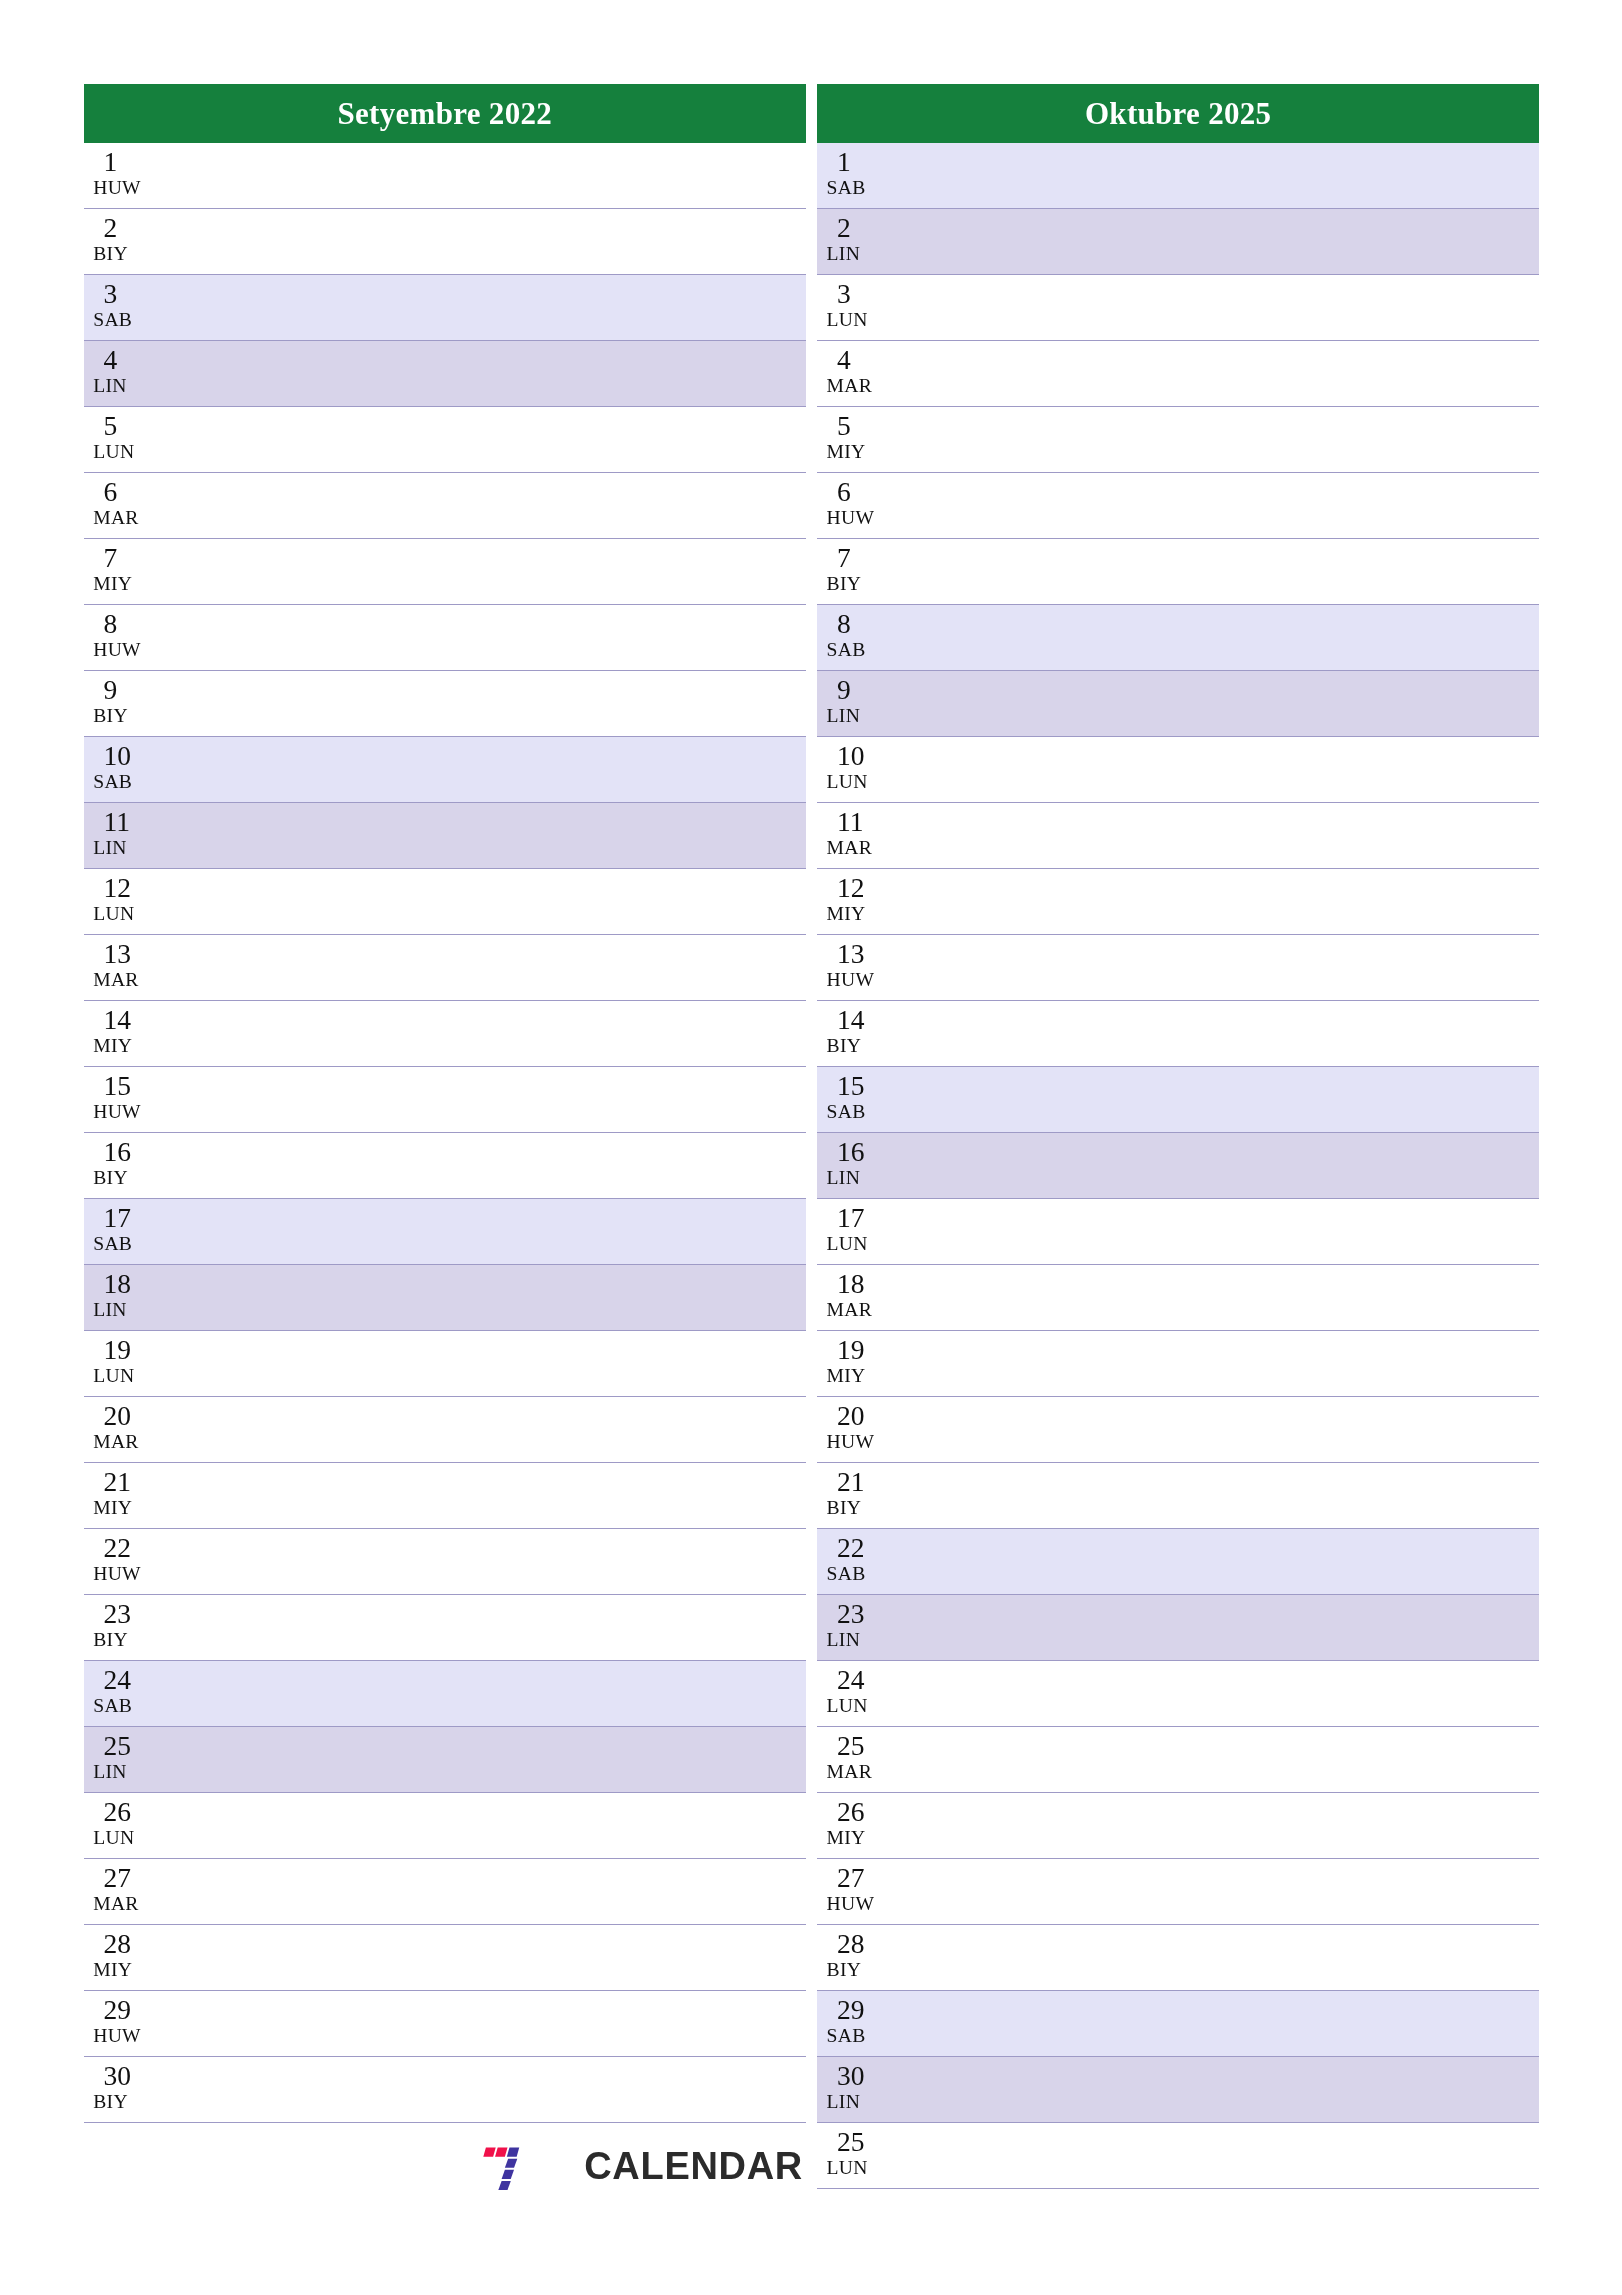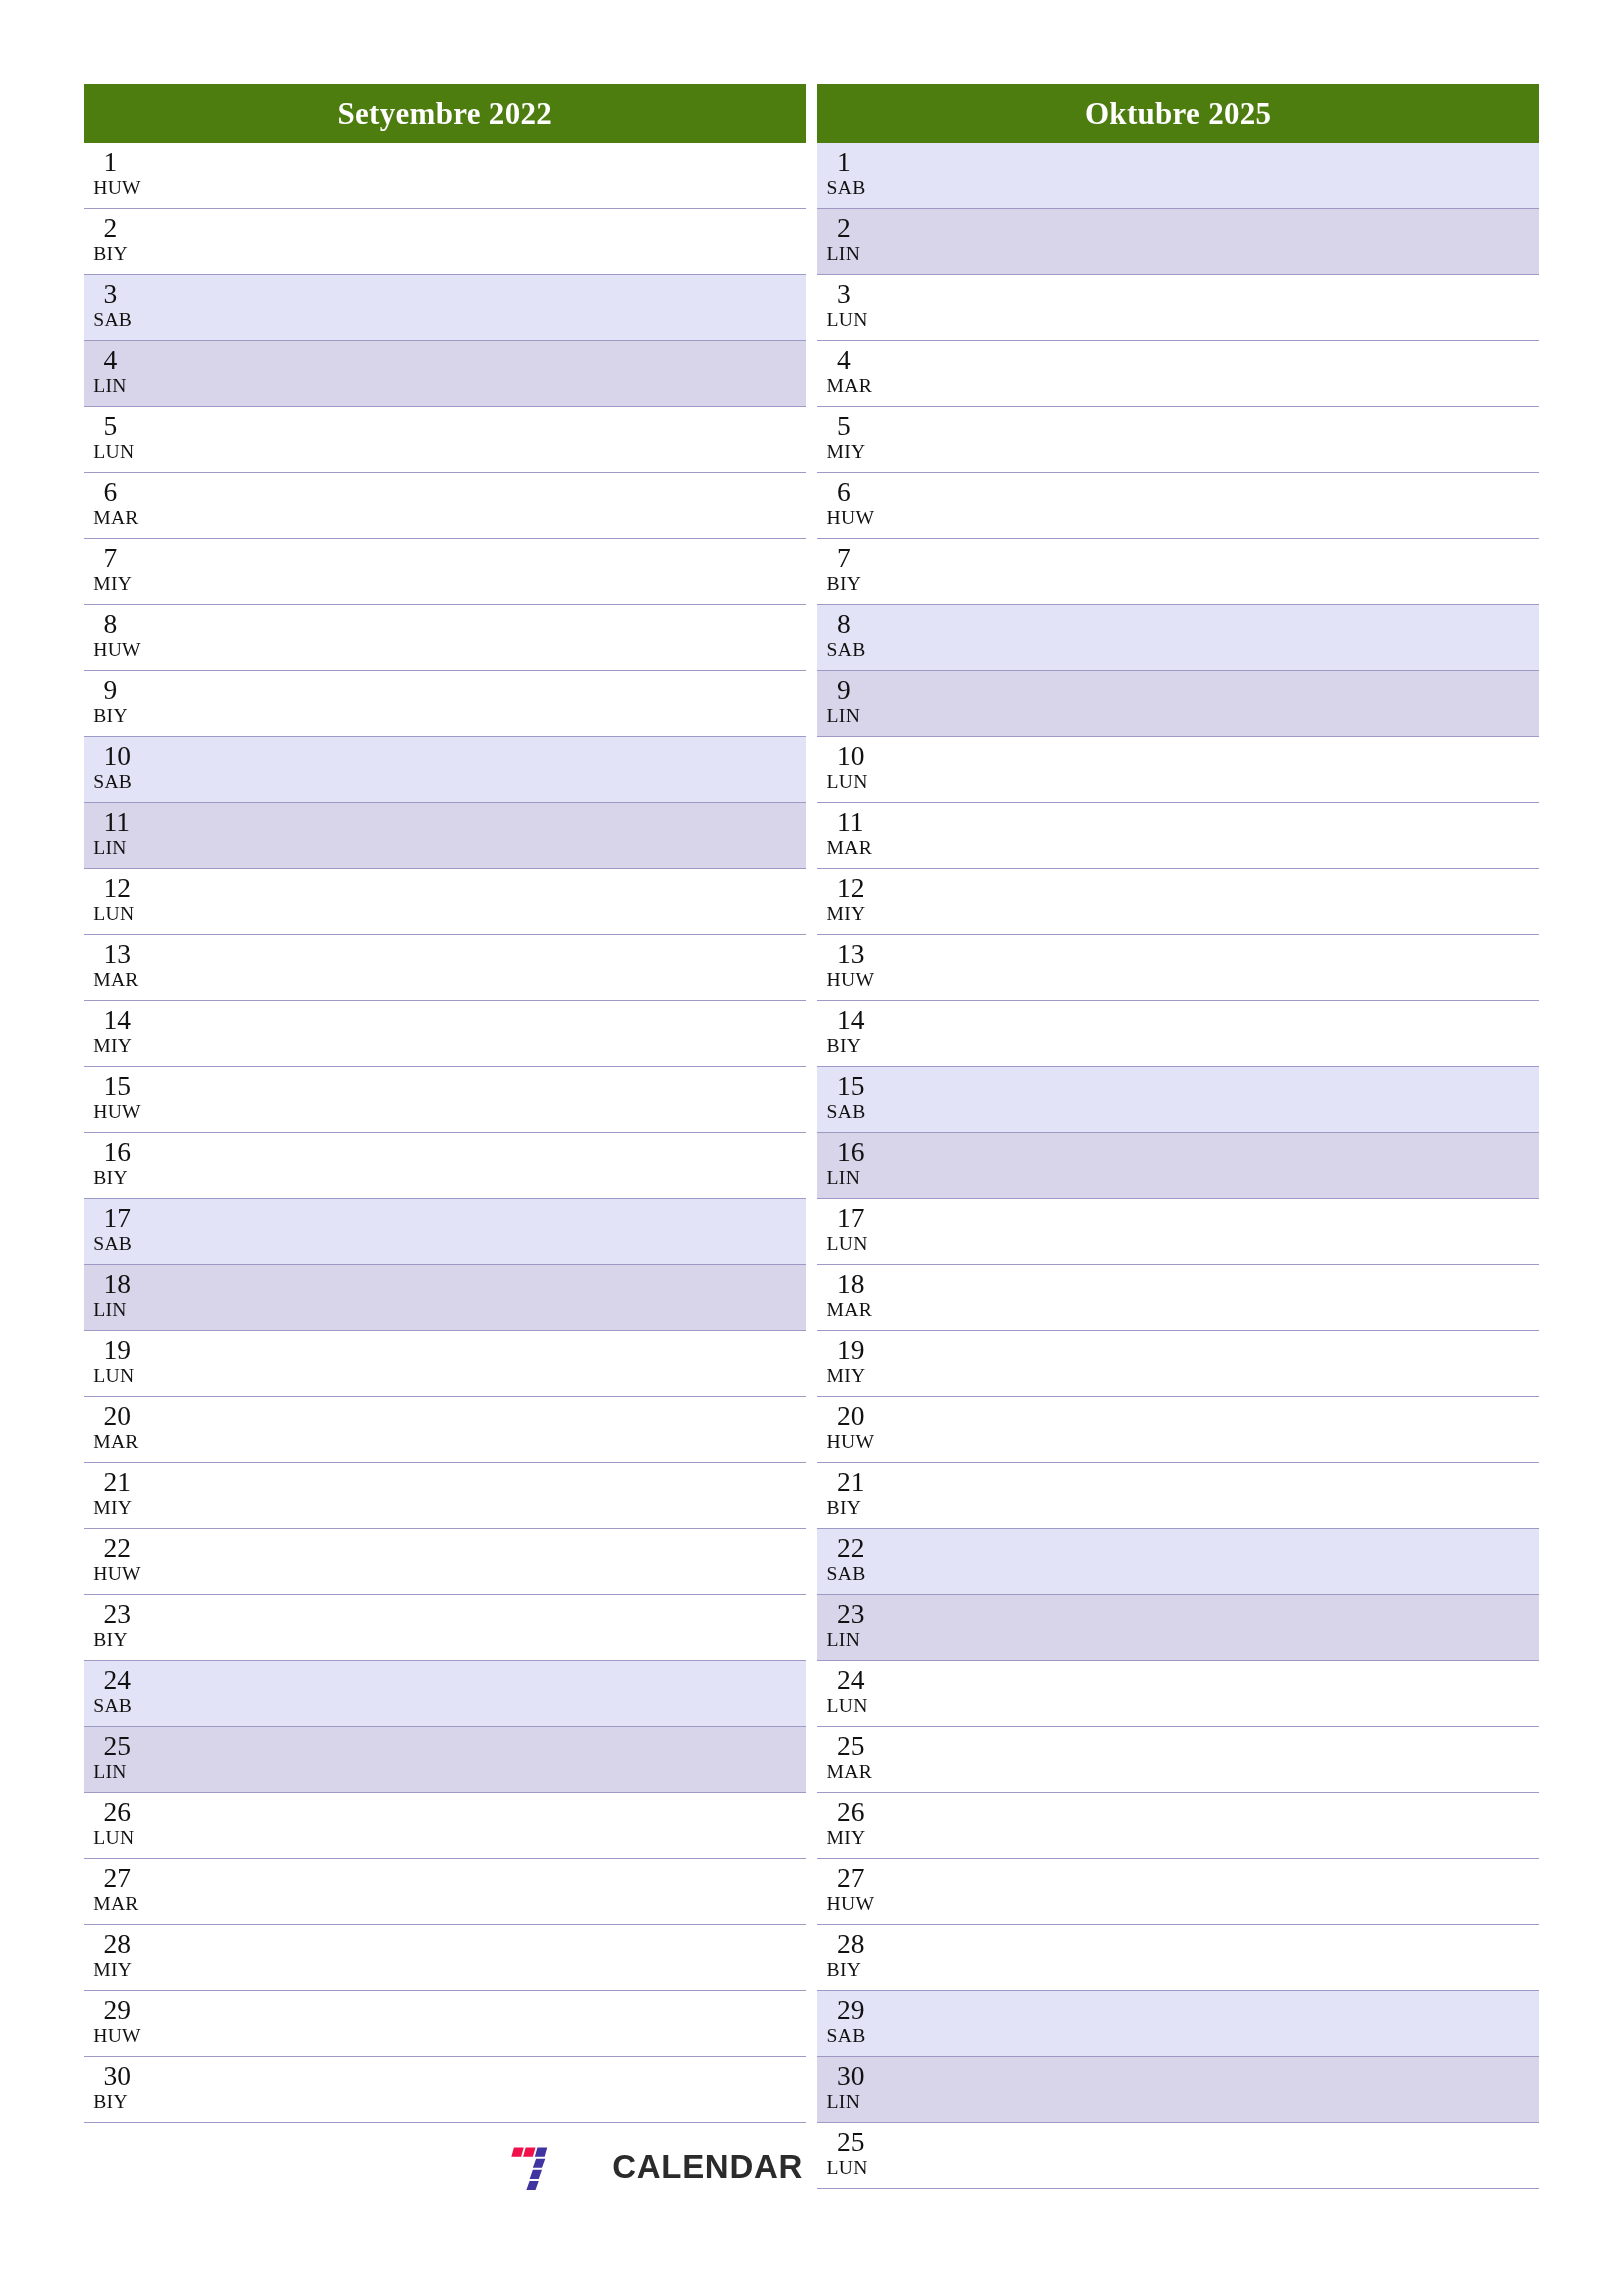--- a/index.html
+++ b/index.html
@@ -28,21 +28,21 @@
 
   .month-col {
     width: 722px;
     display: flex;
     flex-direction: column;
     position: relative;
   }
 
   .month-header {
     height: 59px;
-    background: #4d7c0f;
+    background: #15803d;
     color: #ffffff;
     display: flex;
     align-items: center;
     justify-content: center;
     font-size: 31px;
     font-weight: bold;
     letter-spacing: 0.3px;
     box-sizing: border-box;
   }
 
@@ -90,21 +90,21 @@
     gap: 10.5px;
   }
   .logo-mark {
     width: 51px;
     height: 51px;
     position: relative;
   }
   .logo-text {
     font-family: "Liberation Sans", "DejaVu Sans", sans-serif;
     font-weight: bold;
-    font-size: 33px;
+    font-size: 38px;
     letter-spacing: 0.7px;
     color: #2b2b2b;
     margin-left: 41px;
   }
 </style>
 </head>
 <body>
 
 <div class="page">
 

